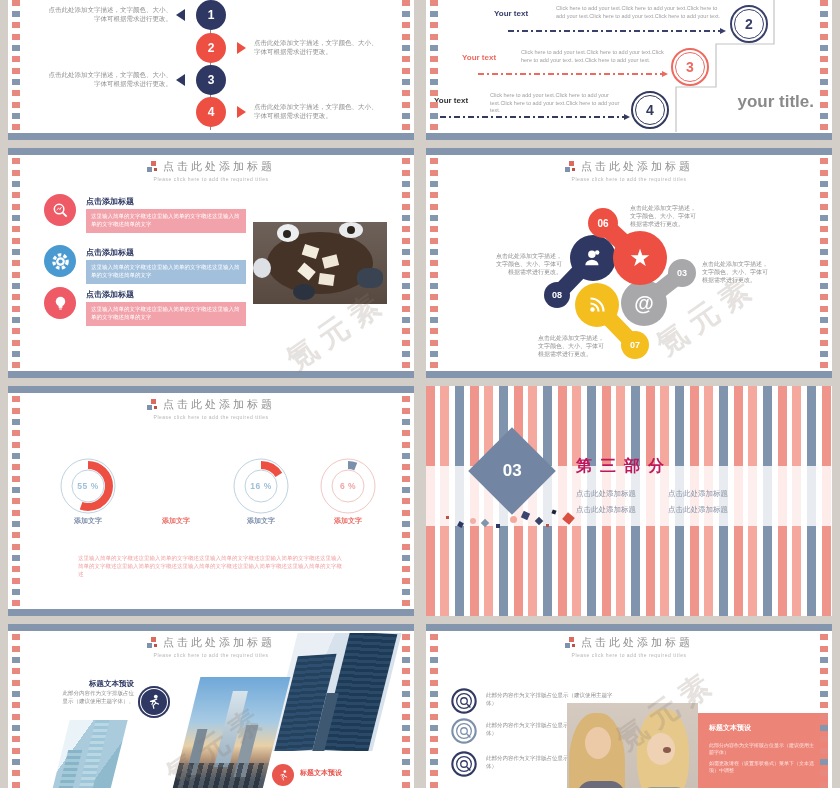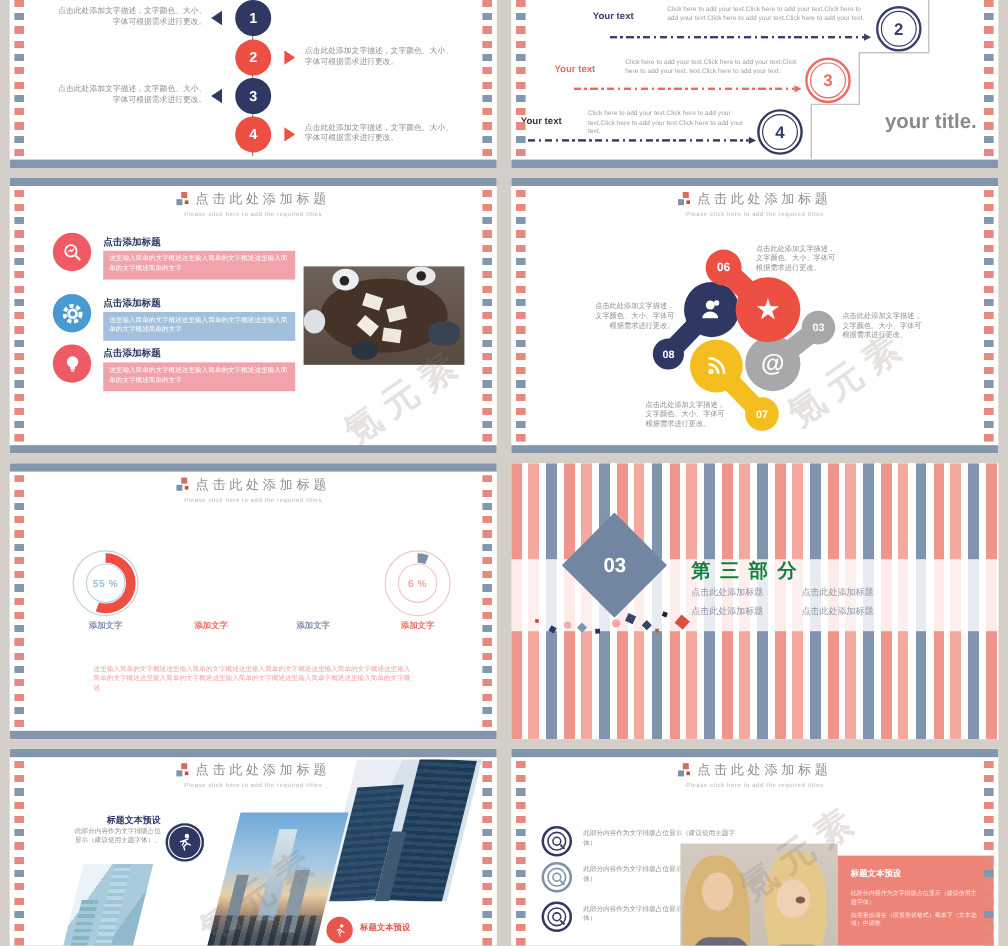--- a/index.html
+++ b/index.html
@@ -262,20 +262,28 @@
   </div>
 
   <div class="donut" style="left:51px;top:71px;">
     <svg width="58" height="58">
         <circle cx="29" cy="29" r="27" fill="none" stroke="#bdd3e2" stroke-width="1"></circle>
         <circle cx="29" cy="29" r="16" fill="none" stroke="#bdd3e2" stroke-width="1"></circle>
         <circle class="arc" cx="29" cy="29" r="21" fill="none" stroke="#ee4f43" stroke-width="8" transform="rotate(-90 29 29)" stroke-dasharray="72.6 131.9"></circle>
       </svg>
     <div class="pct" style="color:#9fc0d8;">55 %</div>
   </div>
+  <div class="donut" style="left:224px;top:71px;">
+    <svg width="58" height="58">
+        <circle cx="29" cy="29" r="27" fill="none" stroke="#bdd3e2" stroke-width="1"></circle>
+        <circle cx="29" cy="29" r="16" fill="none" stroke="#bdd3e2" stroke-width="1"></circle>
+        <circle class="arc" cx="29" cy="29" r="21" fill="none" stroke="#ee4f43" stroke-width="8" transform="rotate(-90 29 29)" stroke-dasharray="21.1 131.9"></circle>
+      </svg>
+    <div class="pct" style="color:#9fc0d8;">16 %</div>
+  </div>
   <div class="donut" style="left:311px;top:71px;">
     <svg width="58" height="58">
         <circle cx="29" cy="29" r="27" fill="none" stroke="#f0c8c4" stroke-width="1"></circle>
         <circle cx="29" cy="29" r="16" fill="none" stroke="#f0c8c4" stroke-width="1"></circle>
         <circle class="arc" cx="29" cy="29" r="21" fill="none" stroke="#7d90ab" stroke-width="8" transform="rotate(-90 29 29)" stroke-dasharray="7.9 131.9"></circle>
       </svg>
     <div class="pct" style="color:#f2a5a5;">6 %</div>
   </div>
 
   <div class="cap" style="left:51px;top:130px;color:#7d90ab;">添加文字</div>
@@ -285,21 +293,21 @@
 
   <div class="t" style="left:70px;top:168px;width:266px;font-size:5.5px;line-height:8px;color:#f0a0a0;">这里输入简单的文字概述这里输入简单的文字概述这里输入简单的文字概述这里输入简单的文字概述这里输入简单的文字概述这里输入简单的文字概述这里输入简单的文字概述这里输入简单字概述这里输入简单的文字概述</div>
 </div>
 
 <div class="slide" style="left:426px;top:386px;">
   <div class="stripes"></div>
   <div class="band"></div>
   <div style="position:absolute;left:55px;top:54px;width:62px;height:62px;background:#7286a4;transform:rotate(45deg);z-index:3;display:flex;align-items:center;justify-content:center;">
     <span style="transform:rotate(-45deg);color:#fff;font-size:17px;font-weight:bold;">03</span>
   </div>
-  <div style="position:absolute;left:150px;top:80px;font-size:16px;font-weight:bold;letter-spacing:8px;color:#15803d;font-family:Liberation Mono, monospace;z-index:3;">第三部分</div>
+  <div style="position:absolute;left:150px;top:70px;font-size:16px;font-weight:bold;letter-spacing:8px;color:#be185d;font-family:Liberation Mono, monospace;z-index:3;">第三部分</div>
   <div class="t" style="left:150px;top:104px;width:80px;font-size:7.5px;color:#8a93a5;z-index:3;">点击此处添加标题</div>
   <div class="t" style="left:242px;top:104px;width:80px;font-size:7.5px;color:#8a93a5;z-index:3;">点击此处添加标题</div>
   <div class="t" style="left:150px;top:120px;width:80px;font-size:7.5px;color:#8a93a5;z-index:3;">点击此处添加标题</div>
   <div class="t" style="left:242px;top:120px;width:80px;font-size:7.5px;color:#8a93a5;z-index:3;">点击此处添加标题</div>
   <div class="confetti">
     <i style="left:20px;top:130px;width:3px;height:3px;background:#c04f44;"></i>
     <i style="left:32px;top:136px;width:5px;height:5px;background:#2e3863;transform:rotate(30deg);"></i>
     <i style="left:44px;top:132px;width:6px;height:6px;border-radius:50%;background:#f0b0a8;"></i>
     <i style="left:56px;top:134px;width:6px;height:6px;background:#8094ad;transform:rotate(45deg);"></i>
     <i style="left:70px;top:138px;width:4px;height:4px;background:#2e3863;"></i>

